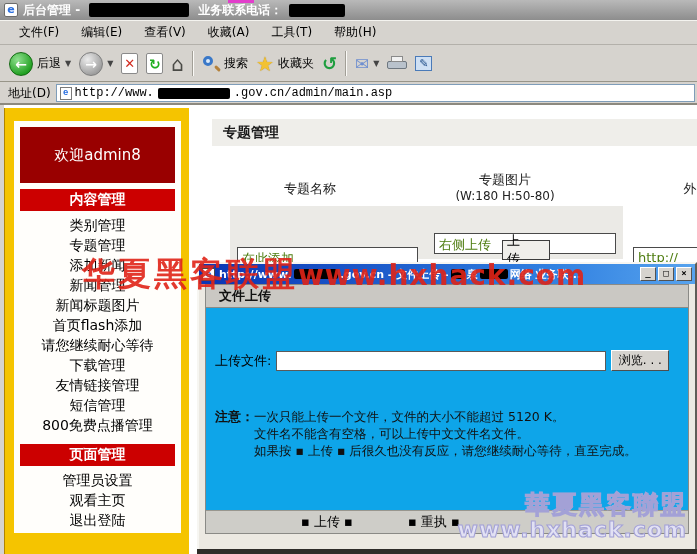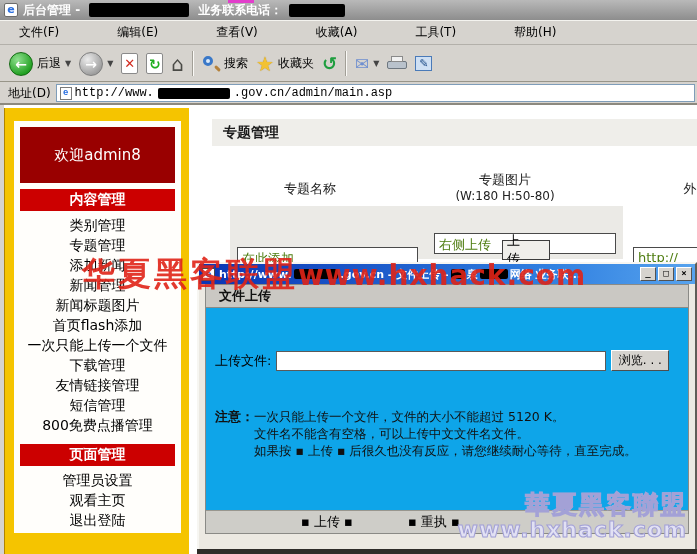--- a/index.html
+++ b/index.html
@@ -14,21 +14,21 @@
     color:#2a6fe0; font-size:11px; line-height:12px; text-align:center; font-weight:bold; flex:none; }
   .redact { display:inline-block; background:#000; border-radius:2px; vertical-align:middle; }
   .r1 { width:100px; height:14px; margin:0 4px; }
   .r2 { width:56px; height:13px; margin-left:2px; }
   .r3 { width:72px; height:11px; margin:0 1px; }
   .rp { height:10px; margin:0 2px; }
   .artifact { position:absolute; left:228px; top:0; width:26px; height:3px; background:#e23ecb; }
 
   .menubar { position:absolute; left:0; top:20px; width:697px; height:25px; background:#d6d3ce;
     border-top:1px solid #f4f3ef; border-bottom:1px solid #b3b0aa; display:flex; align-items:center;
-    padding-left:8px; font-size:12px; color:#000;gap:36px; }
+    padding-left:8px; font-size:12px; color:#000; }
   .menu-item { padding:4px 11px; cursor:default; }
 
   .toolbar { position:absolute; left:0; top:46px; width:697px; height:36px; background:#d6d3ce;
     border-bottom:1px solid #989589; display:flex; align-items:center; padding-left:5px; font-size:12px; }
   .tbbtn { display:flex; align-items:center; gap:4px; padding:2px 4px; cursor:default; }
   .circle { width:24px; height:24px; border-radius:50%; display:flex; align-items:center;
     justify-content:center; color:#fff; font-size:14px; font-weight:bold; flex:none; }
   .cgreen { background:radial-gradient(circle at 35% 30%,#8fe08f,#1f9e1f 75%); border:1px solid #146a14; }
   .cgray  { background:radial-gradient(circle at 35% 30%,#ececec,#9c9c9c 75%); border:1px solid #7f7f7f; }
   .drop { font-size:8px; color:#444; }
@@ -224,21 +224,21 @@
   <div class="sidebar">
     <div class="side-panel">
       <div class="welcome">欢迎admin8</div>
       <div class="side-header">内容管理</div>
       <div class="side-item">类别管理</div>
       <div class="side-item">专题管理</div>
       <div class="side-item">添加新闻</div>
       <div class="side-item">新闻管理</div>
       <div class="side-item">新闻标题图片</div>
       <div class="side-item">首页flash添加</div>
-      <div class="side-item">一次只能上传一个文件</div>
+      <div class="side-item">请您继续耐心等待</div>
       <div class="side-item">下载管理</div>
       <div class="side-item">友情链接管理</div>
       <div class="side-item">短信管理</div>
       <div class="side-item">800免费点播管理</div>
       <div class="side-header second">页面管理</div>
       <div class="side-item">管理员设置</div>
       <div class="side-item">观看主页</div>
       <div class="side-item">退出登陆</div>
     </div>
   </div>

